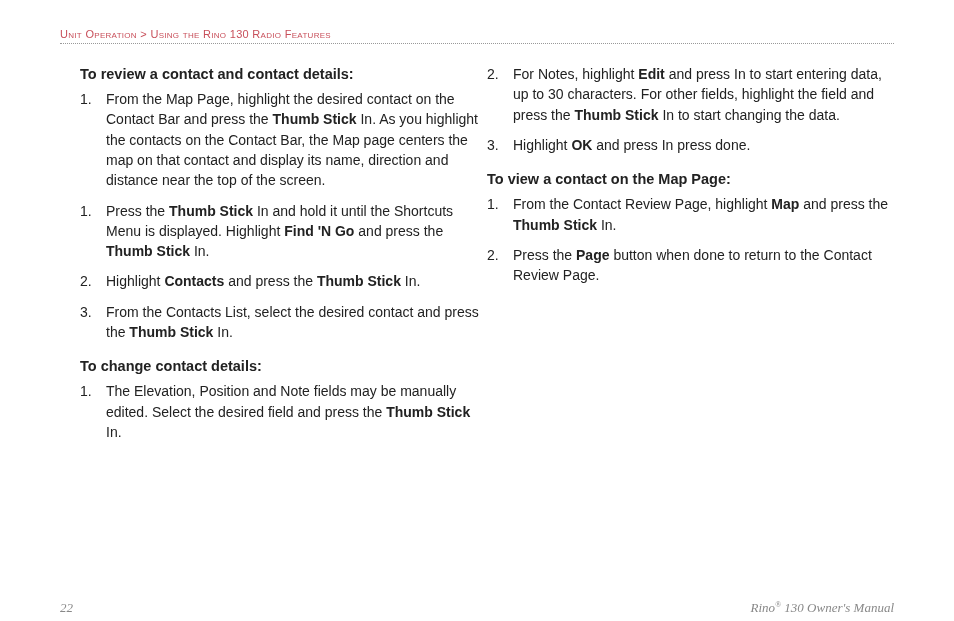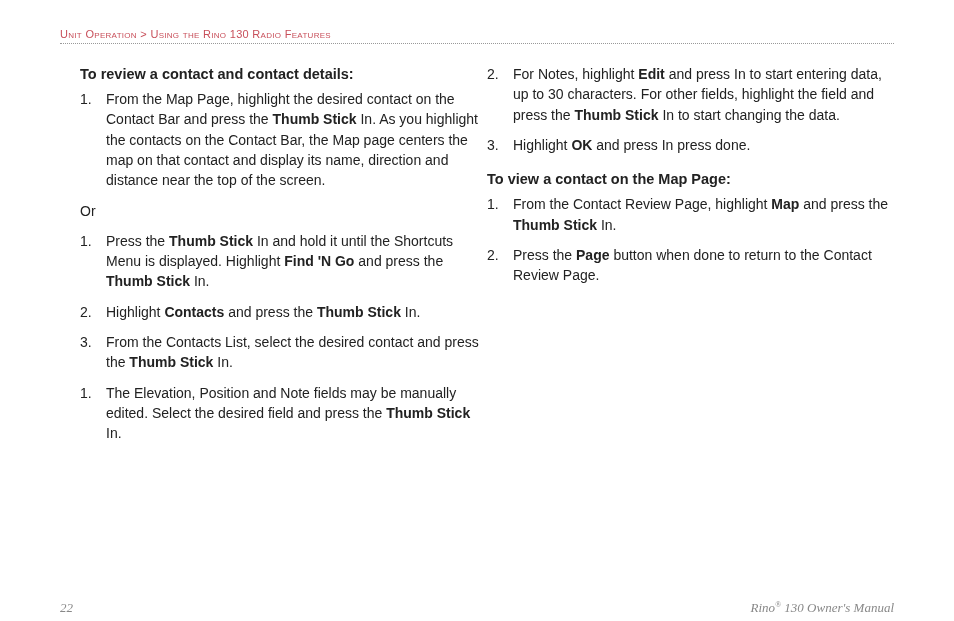--- a/index.html
+++ b/index.html
@@ -88,37 +88,37 @@
 
 <div class="columns">
   <div class="col">
     <div class="section-heading">To review a contact and contact details:</div>
 
     <div class="list-item">
       <div class="list-num">1.</div>
       <div class="list-text"><span>From the Map Page, highlight the desired contact on the Contact Bar and press the </span><span class="bold">Thumb Stick</span><span> In. As you highlight the contacts on the Contact Bar, the Map page centers the map on that contact and display its name, direction and distance near the top of the screen.</span></div>
     </div>
 
-    <div class="or-text">Or</div>
 
     <div class="list-item">
       <div class="list-num">1.</div>
       <div class="list-text"><span>Press the </span><span class="bold">Thumb Stick</span><span> In and hold it until the Shortcuts Menu is displayed. Highlight </span><span class="bold">Find 'N Go</span><span> and press the </span><span class="bold">Thumb Stick</span><span> In.</span></div>
     </div>
 
     <div class="list-item">
       <div class="list-num">2.</div>
       <div class="list-text"><span>Highlight </span><span class="bold">Contacts</span><span> and press the </span><span class="bold">Thumb Stick</span><span> In.</span></div>
     </div>
 
     <div class="list-item">
       <div class="list-num">3.</div>
       <div class="list-text"><span>From the Contacts List, select the desired contact and press the </span><span class="bold">Thumb Stick</span><span> In.</span></div>
     </div>
 
+    <div class="section-heading section-gap">To change contact details:</div>
 
     <div class="list-item">
       <div class="list-num">1.</div>
       <div class="list-text"><span>The Elevation, Position and Note fields may be manually edited. Select the desired field and press the </span><span class="bold">Thumb Stick</span><span> In.</span></div>
     </div>
   </div>
 
   <div class="col">
     <div class="list-item">
       <div class="list-num">2.</div>

